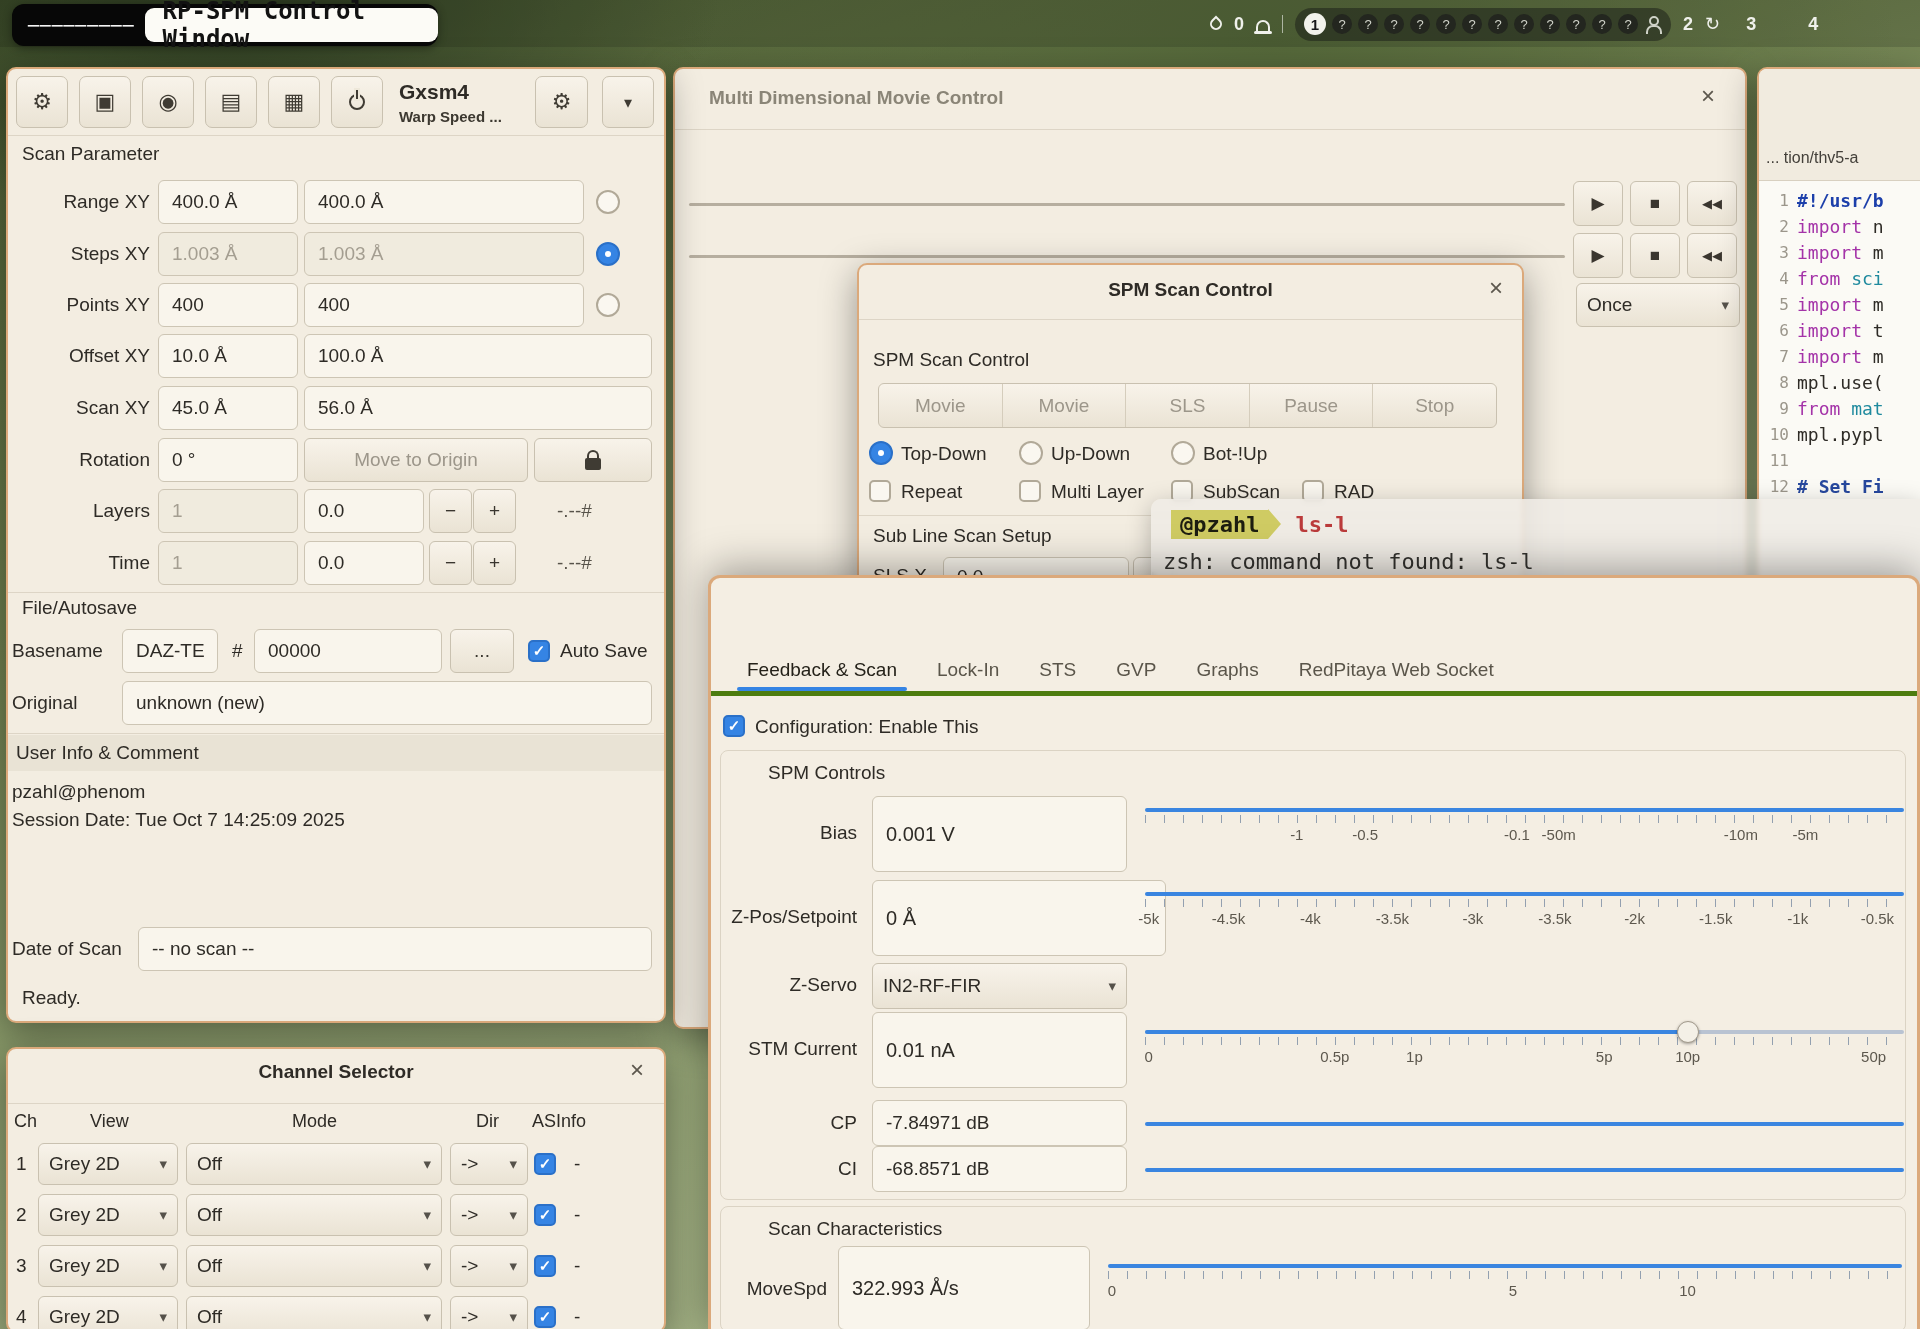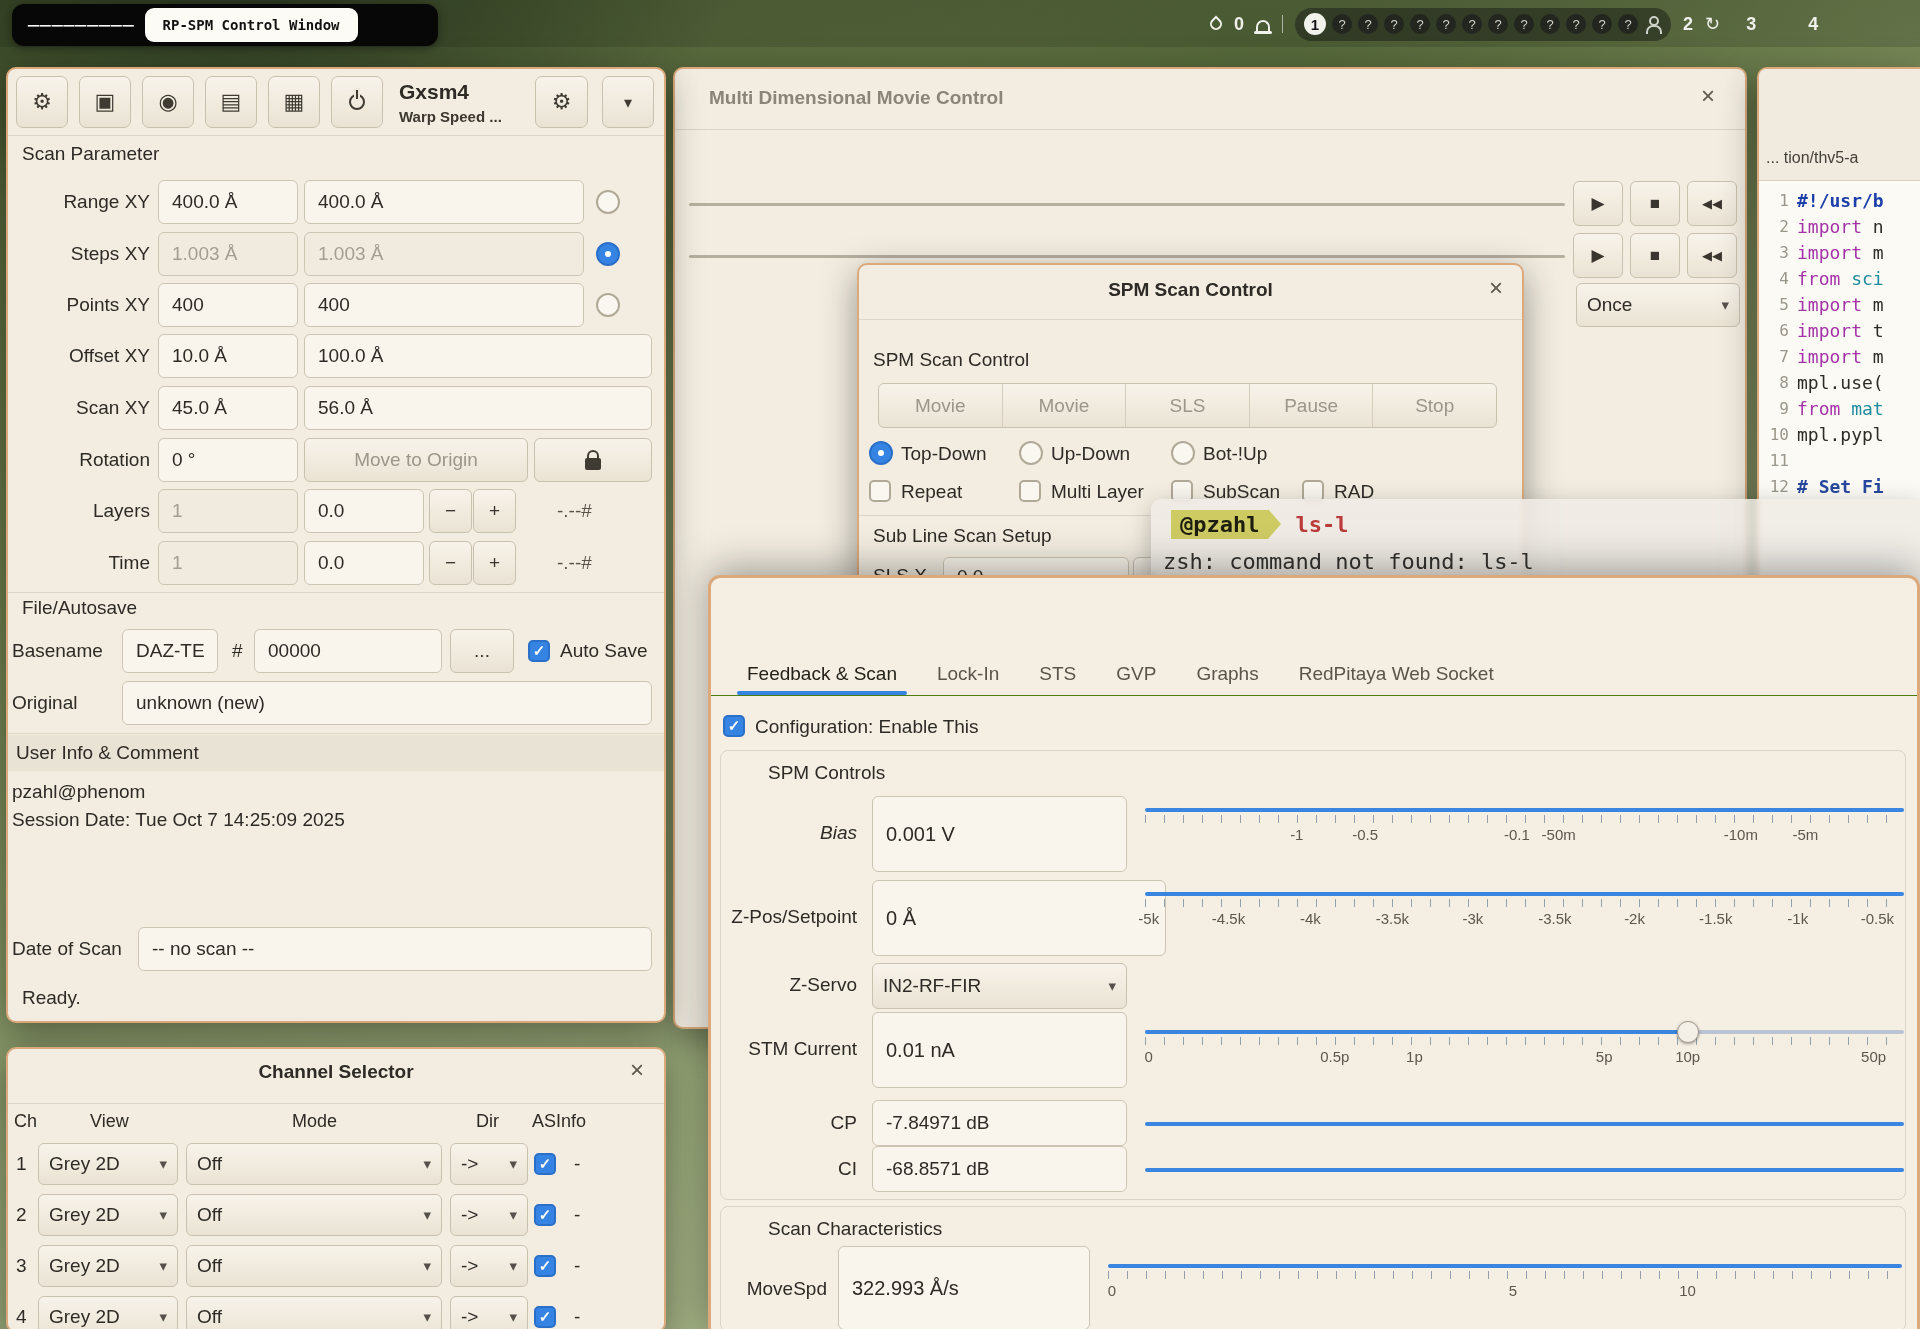--- a/index.html
+++ b/index.html
@@ -44,21 +44,21 @@
   .ic-lock::before{content:"";position:absolute;top:-8px;left:2px;width:8px;height:8px;border:2.5px solid #3f3b33;border-bottom:none;border-radius:6px 6px 0 0;}
   .ic-drop{width:12px;height:12px;border:2px solid #f0f1ec;border-radius:0 50% 50% 50%;transform:rotate(45deg);}
   .ic-bell{width:14px;height:11px;border:2px solid #f0f1ec;border-bottom:none;border-radius:8px 8px 0 0;position:relative;margin-top:2px;}
   .ic-bell::after{content:"";position:absolute;left:-4px;bottom:-3px;width:18px;height:3px;background:#f0f1ec;border-radius:2px;}
   .ic-person{width:18px;height:16px;position:relative;}
   .ic-person::before{content:"";position:absolute;left:5px;top:0;width:6px;height:6px;border:2px solid #cfd2c8;border-radius:50%;}
   .ic-person::after{content:"";position:absolute;left:2px;top:9px;width:12px;height:7px;border:2px solid #cfd2c8;border-bottom:none;border-radius:7px 7px 0 0;}
   
   .topbar{position:absolute;left:0;top:0;width:1920px;height:47px;background:rgba(22,26,16,0.18);z-index:9;}
   .tpill{position:absolute;left:12px;top:4px;width:426px;height:42px;background:#070707;border-radius:12px;display:flex;align-items:center;box-shadow:0 2px 8px rgba(0,0,0,0.4);}
-  .ttitle{margin-left:10px;background:#fcfbf6;border-radius:9px;height:34px;padding:0 18px;display:flex;align-items:center;font-family:"DejaVu Sans Mono",monospace;font-weight:bold;font-size:14px;color:#121212;}
+  .ttitle{margin-left:10px;background:#fcfbf6;border-radius:9px;height:34px;padding:0 18px;display:flex;align-items:center;font-family:"DejaVu Sans Mono",monospace;font-weight:bold;font-size:24px;color:#121212;}
   .tright{position:absolute;left:1210px;top:7px;height:34px;display:flex;align-items:center;gap:12px;color:#f0f1ec;font-weight:bold;font-size:18px;}
   .wspill{display:flex;align-items:center;gap:6px;height:33px;border-radius:17px;padding:0 9px;background:rgba(30,33,25,0.55);}
   .qc{width:20px;height:20px;border-radius:50%;background:#23261f;color:#cfd2c8;font-size:13px;font-weight:normal;display:flex;align-items:center;justify-content:center;}
   .wc{width:22px;height:22px;border-radius:50%;background:#f2f2ec;color:#17171a;font-size:15px;display:flex;align-items:center;justify-content:center;}
   .tdiv{width:1px;height:18px;background:rgba(240,241,236,0.6);}
   
   .tab{padding:0 20px;line-height:42px;color:#5a554a;position:relative;white-space:nowrap;}
   .tab.active{color:#242119;}
   .tab.active::after{content:"";position:absolute;left:10px;right:10px;bottom:0;height:4px;background:#3584e4;border-radius:2px;}
   .frame{position:absolute;border:1px solid #dbd3c4;border-radius:8px;}
@@ -168,37 +168,37 @@
   <div class="abs" style="left:1151px;top:499px;width:769px;height:91px;z-index:3;background:rgba(238,235,229,0.85);border-radius:10px 0 0 10px;box-shadow:0 6px 24px rgba(0,0,0,0.25);backdrop-filter:blur(2px);">
     <div class="abs" style="left:20px;top:10px;display:flex;align-items:center;">
       <span class="mono" style="background:#cfcb63;color:#1d1d10;font-weight:bold;font-size:22px;padding:2px 9px;">@pzahl</span>
       <span style="width:0;height:0;border-top:15px solid transparent;border-bottom:15px solid transparent;border-left:13px solid #cfcb63;"></span>
       <span class="mono" style="color:#bb3b3b;font-weight:bold;font-size:22px;margin-left:14px;">ls-l</span>
     </div>
     <div class="mono abs" style="left:12px;top:50px;font-size:22px;color:#33322e;">zsh: command not found: ls-l</div>
   </div>
 
   <div class="win" style="left:708px;top:575px;width:1212px;height:760px;z-index:4;border-width:3px;border-radius:12px 12px 0 0;background:#f4eee3;box-shadow:0 -6px 40px rgba(0,0,0,0.35);overflow:hidden;">
-    <div class="abs" style="left:0;top:72px;width:1206px;height:46px;border-bottom:1px solid #4d7c0f;display:flex;align-items:flex-end;padding-left:16px;">
+    <div class="abs" style="left:0;top:72px;width:1206px;height:46px;border-bottom:5px solid #4d7c0f;display:flex;align-items:flex-end;padding-left:16px;">
       <div class="tab active">Feedback &amp; Scan</div>
       <div class="tab">Lock-In</div>
       <div class="tab">STS</div>
       <div class="tab">GVP</div>
       <div class="tab">Graphs</div>
       <div class="tab">RedPitaya Web Socket</div>
     </div>
     <div class="check on" style="left:12px;top:137px;">
         <span>✓</span>
       </div>
     <div class="lbl" style="left:44px;top:138px;">Configuration: Enable This</div>
 
     <div class="frame" style="left:9px;top:172px;width:1186px;height:450px;"></div>
     <div class="seclbl" style="left:57px;top:184px;">SPM Controls</div>
 
-    <div class="lblr" style="left:0;top:244px;width:146px;font-style:italic;">Bias</div>
+    <div class="lblr" style="left:0;top:244px;width:146px;">Bias</div>
     <div class="entry" style="left:161px;top:218px;width:255px;height:76px;font-size:20px;">
         <span>0.001 V</span>
       </div>
     <div class="slider" style="left:434px;top:222px;width:759px;height:52px;">
       <div class="track"></div>
         <div class="tickstrip"></div>
       <span class="tick" style="left:20%">-1</span>
       <span class="tick" style="left:29%">-0.5</span>
       <span class="tick" style="left:49%">-0.1</span>
       <span class="tick" style="left:54.5%">-50m</span>

